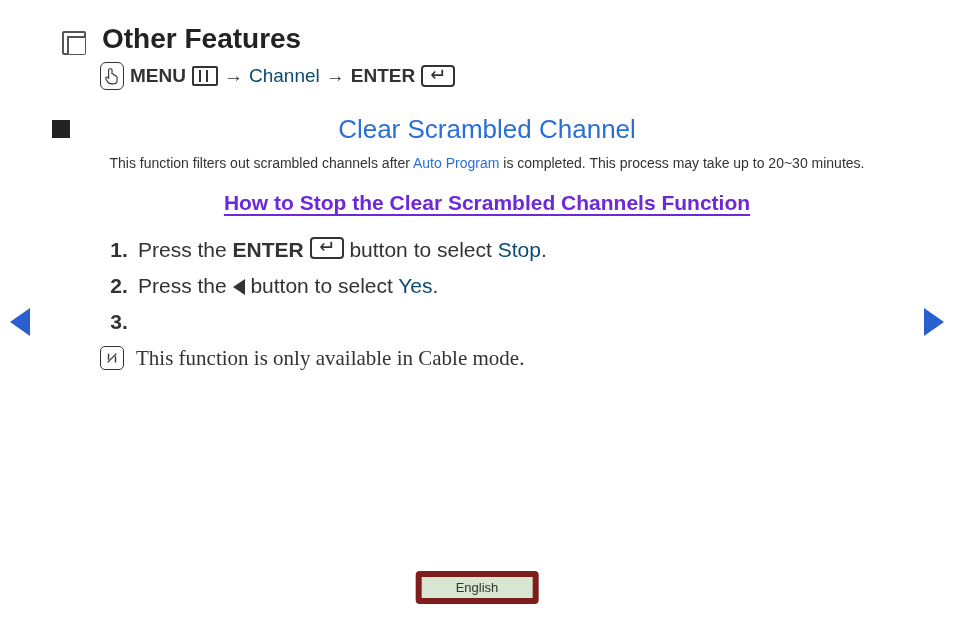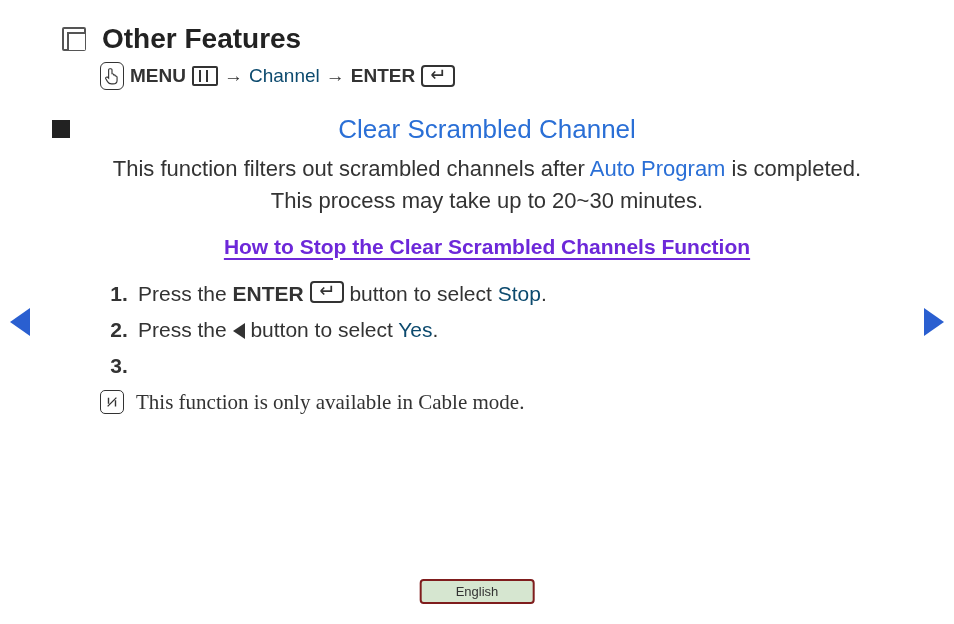--- a/index.html
+++ b/index.html
@@ -19,21 +19,21 @@
     width: 954px;
     height: 624px;
   }
 
   
   .title-row {
     position: absolute;
     left: 62px;
     top: 23px;
     display: flex;
-    align-items: center;
+    align-items: flex-end;
   }
   .title-bullet {
     width: 20px;
     height: 20px;
     border: 2.5px solid #555;
     border-radius: 2px;
     position: relative;
     margin-right: 16px;
     flex-shrink: 0;
   }
@@ -134,21 +134,21 @@
   .section-body {
     margin-left: 48px;
     text-align: center;
   }
   .section-title {
     font-size: 26px;
     color: #2a6fd6;
     margin-bottom: 6px;
   }
   .section-desc {
-    font-size: 22px;
+    font-size: 14px;
     color: #333;
     line-height: 1.45;
     margin-top: 8px;
   }
   .section-desc .blue { color: #2a6fd6; }
 
   .subheading {
     margin-top: 18px;
     font-size: 21px;
     font-weight: bold;
@@ -239,21 +239,21 @@
     border-left: 20px solid #2a5fd0;
   }
 
   
   .lang-badge {
     position: absolute;
     bottom: 20px;
     left: 50%;
     transform: translateX(-50%);
     background: #d6e6d0;
-    border: 2px solid #7f1d1d;
+    border: 6px solid #7f1d1d;
     border-radius: 4px;
     padding: 3px 34px;
     font-size: 13px;
     color: #333;
   }
 </style>
 </head>
 <body>
 
 <div class="page">

